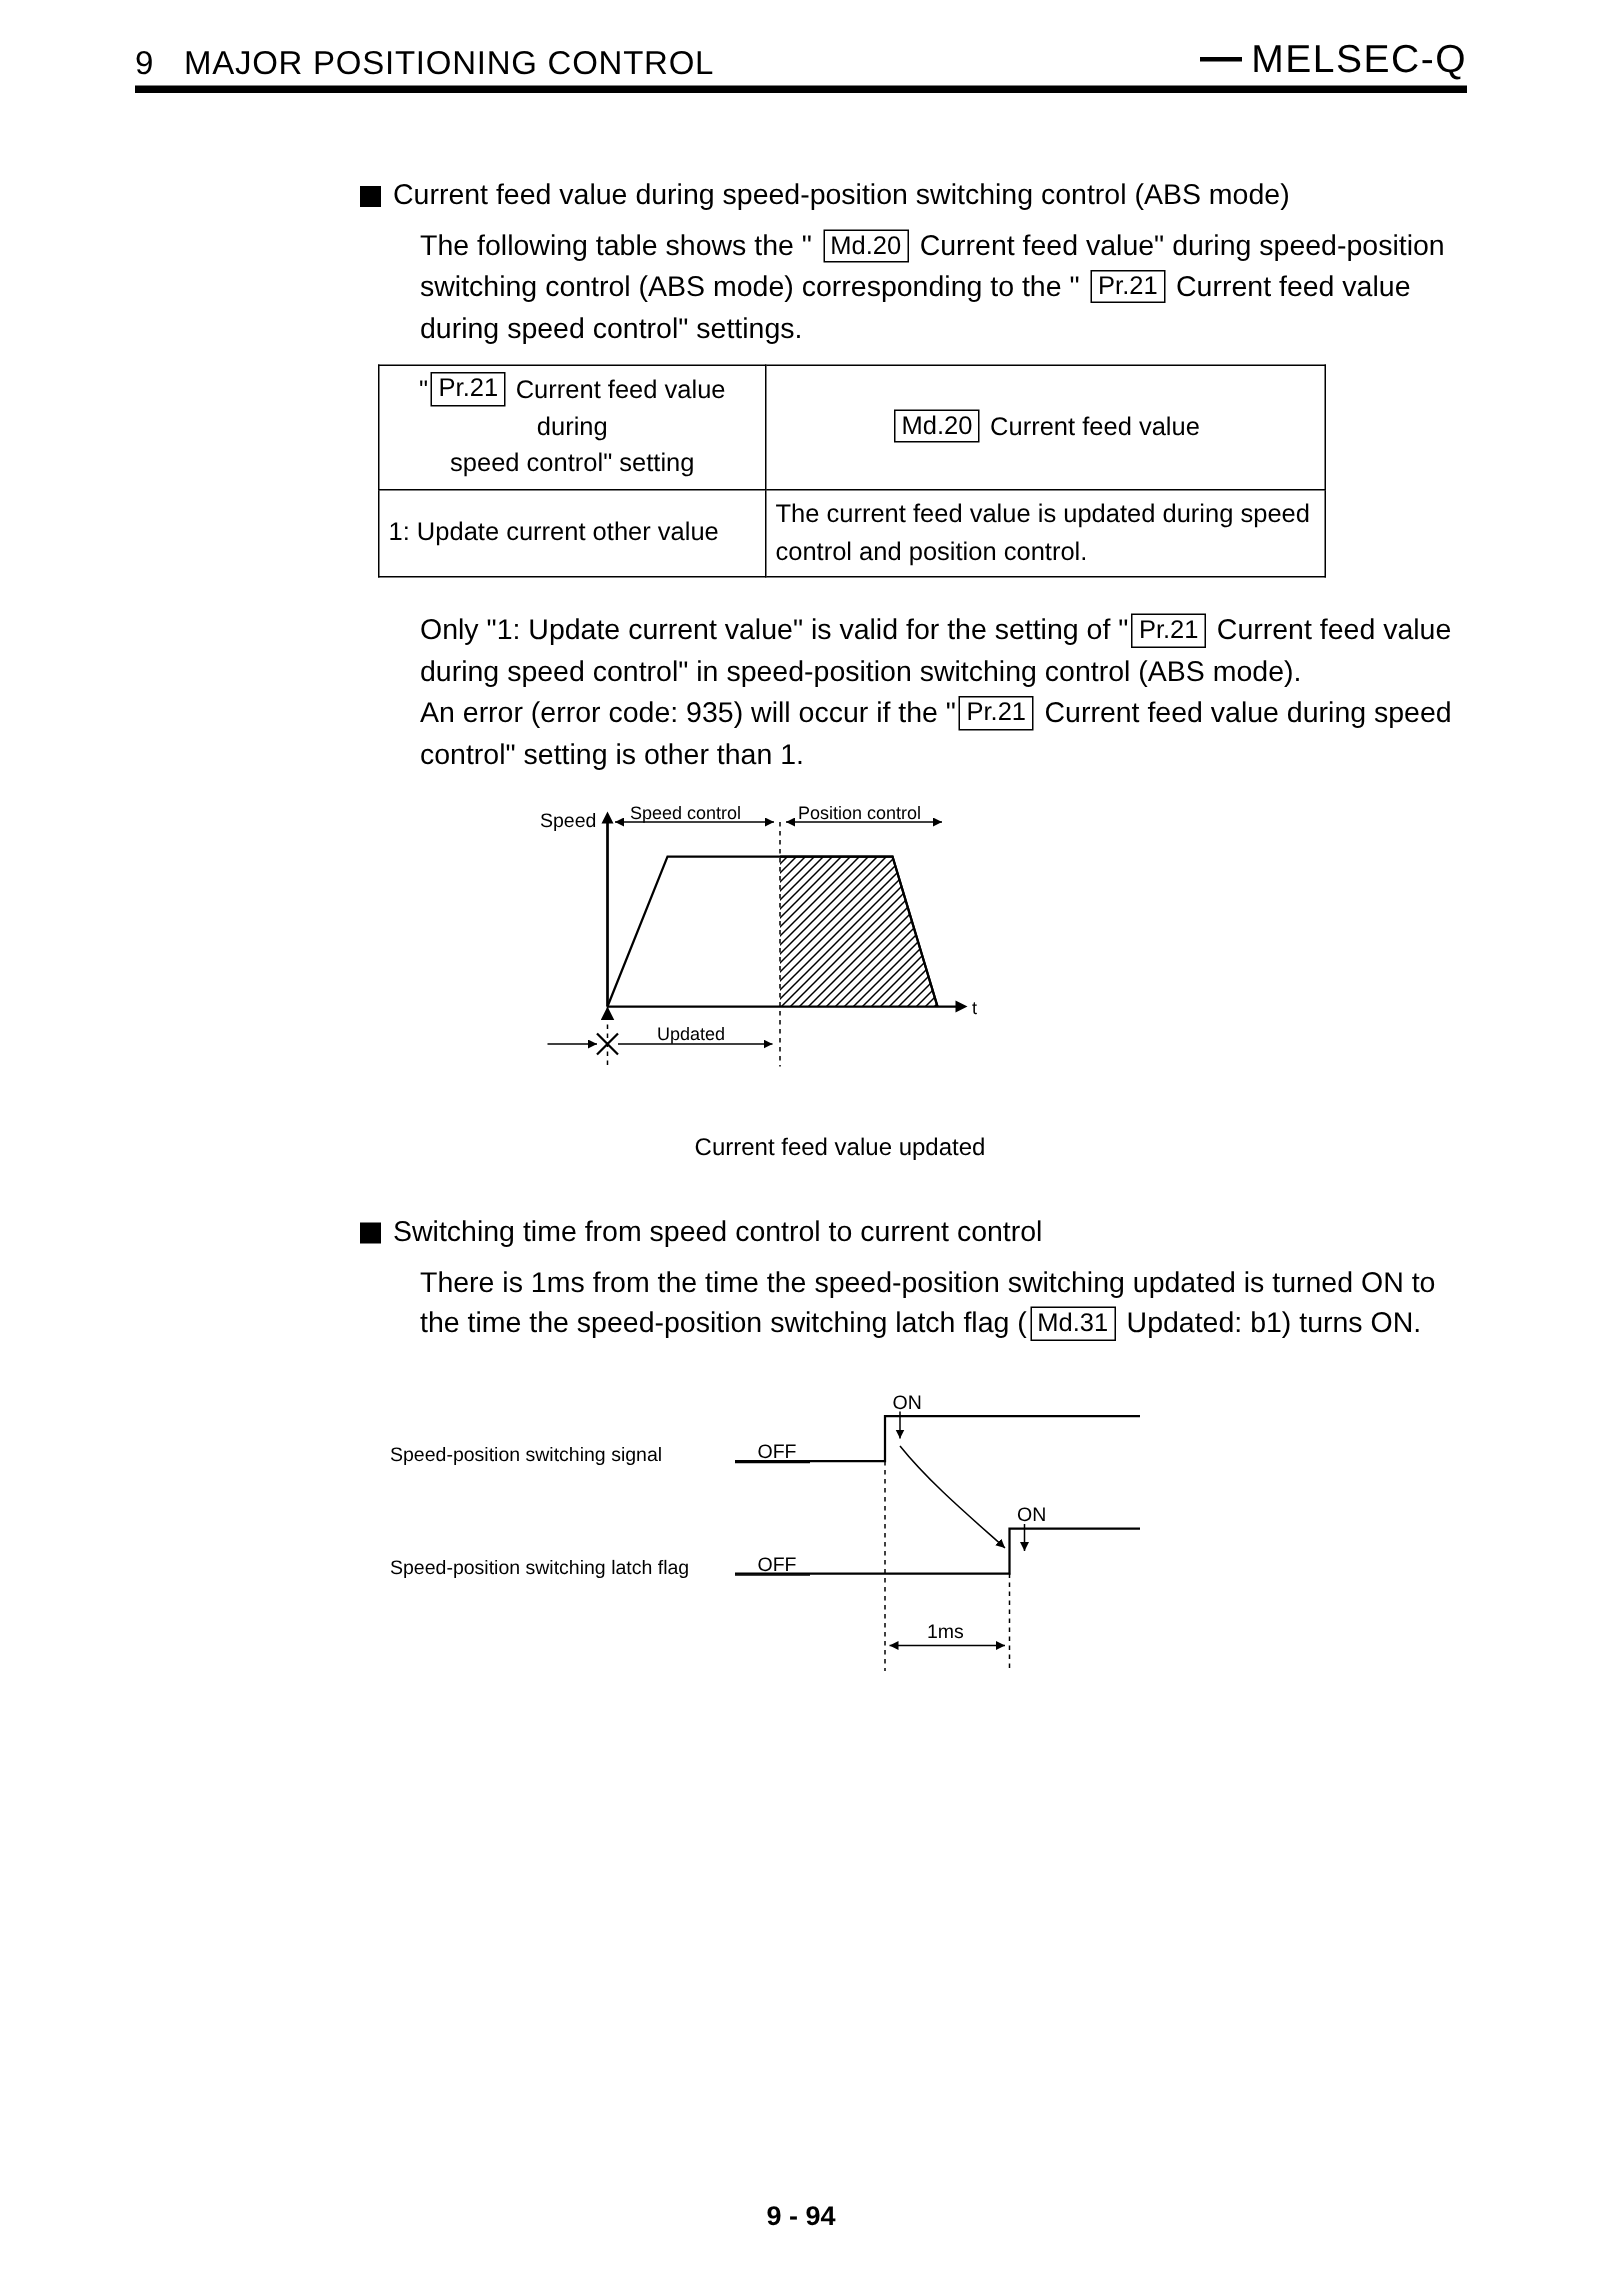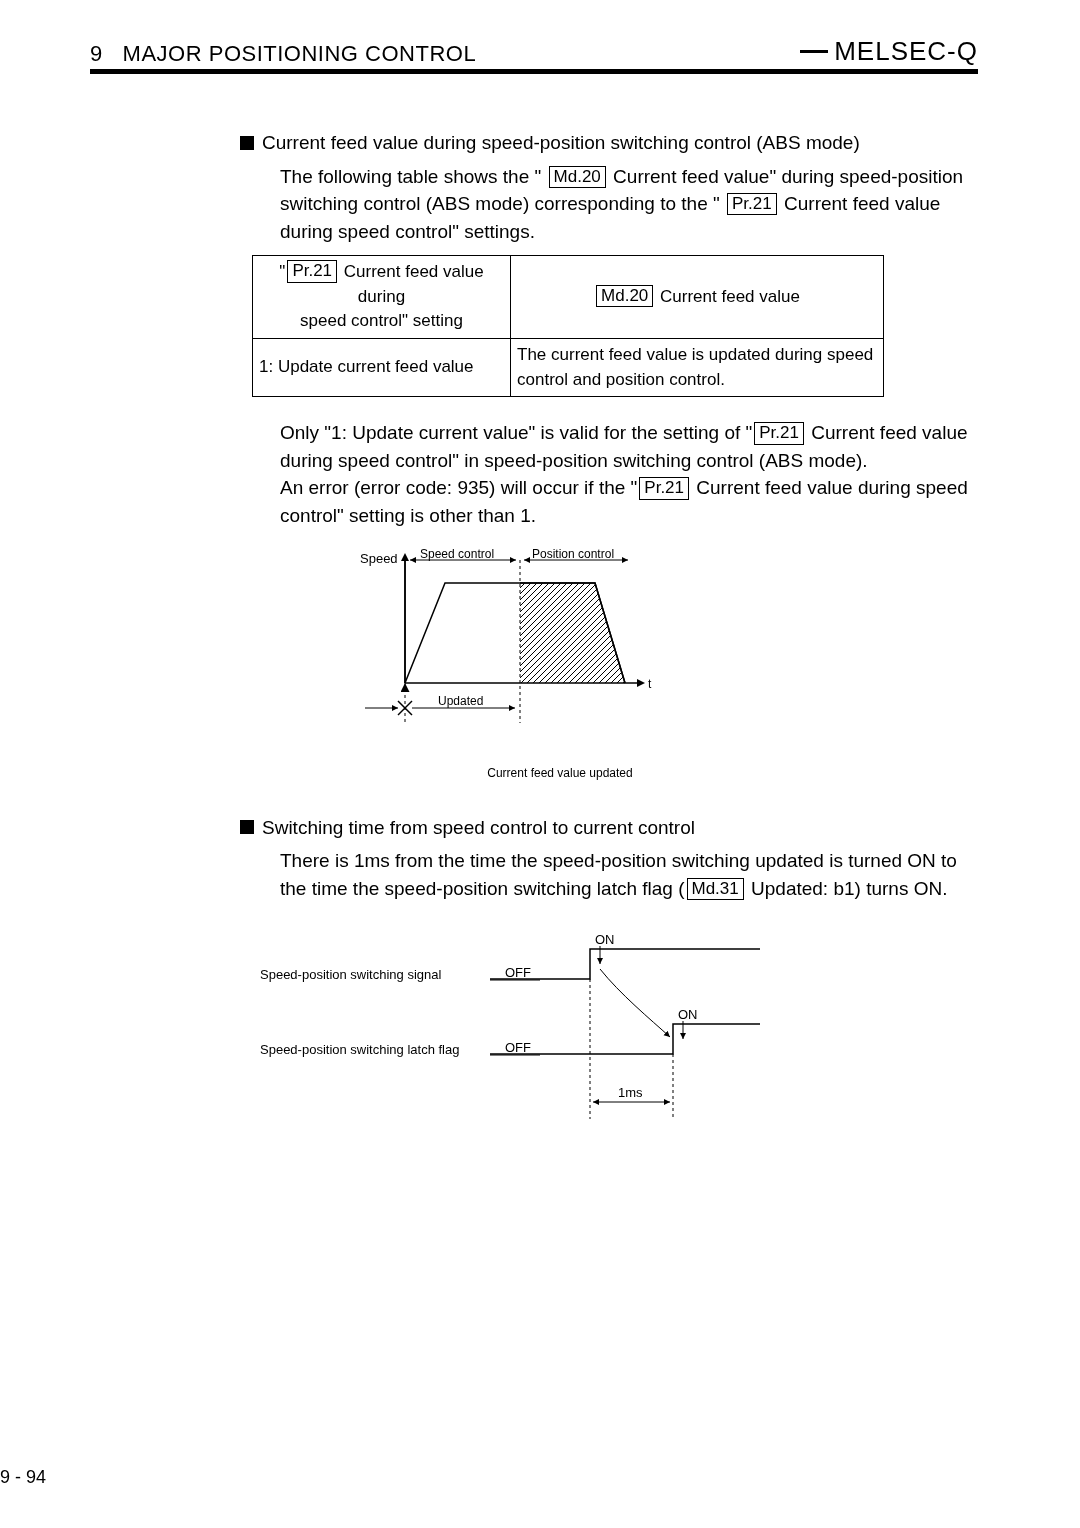--- a/index.html
+++ b/index.html
@@ -8,21 +8,21 @@
     background: #fff;
     font-family: Arial, "Helvetica Neue", Helvetica, sans-serif;
     color: #000;
     width: 1080px;
   }
   .page {
     width: 1068px;
     height: 1528px;
     position: relative;
     box-sizing: border-box;
-    padding: 36px 90px 40px 90px;
+    padding: 24px 90px 40px 90px;
   }
   .header {
     display: flex;
     justify-content: space-between;
     align-items: flex-end;
     border-bottom: 5px solid #000;
     padding-bottom: 2px;
   }
   .header-left {
     font-size: 22px;
@@ -93,40 +93,41 @@
   }
   table.data th.center, table.data td.center { text-align: center; }
   .after-table {
     margin-top: 22px;
   }
   .diagram1-wrap {
     margin-top: 18px;
     margin-left: 90px;
   }
   .diagram1-caption {
-    font-size: 12px;
+    font-size: 16px;
     text-align: center;
     width: 300px;
     margin-left: 60px;
     margin-top: 20px;
   }
   .section2 {
     margin-top: 28px;
   }
   .diagram2-wrap {
     margin-top: 22px;
     margin-left: 0px;
   }
   .page-number {
     position: absolute;
     bottom: 40px;
     left: 0;
     right: 0;
-    text-align: left;
+    text-align: center;
     font-size: 18px;
+    font-weight: bold;
   }
   svg text {
     font-family: Arial, "Helvetica Neue", Helvetica, sans-serif;
   }
 </style>
 </head>
 <body>
 
 <div class="page">
 
@@ -162,21 +163,21 @@
         <th class="center" style="width:245px;">
           <span>"</span><span class="boxed">Pr.21</span><span> Current feed value during</span><br>
           <span>speed control" setting</span>
         </th>
         <th class="center">
           <span class="boxed">Md.20</span>
           <span> Current feed value</span>
         </th>
       </tr>
       <tr>
-        <td>1: Update current feed value</td>
+        <td>1: Update current other value</td>
         <td>The current feed value is updated during speed control and position control.</td>
       </tr>
     </tbody>
       </table>
 
     <div class="para indent after-table">
       <span>Only "1: Update current value" is valid for the setting of "</span><span class="boxed">Pr.21</span><span> Current feed value during speed control" in speed-position switching control (ABS mode).</span><br>
       <span>An error (error code: 935) will occur if the "</span><span class="boxed">Pr.21</span><span> Current feed value during speed control" setting is other than 1.</span>
     </div>
 

